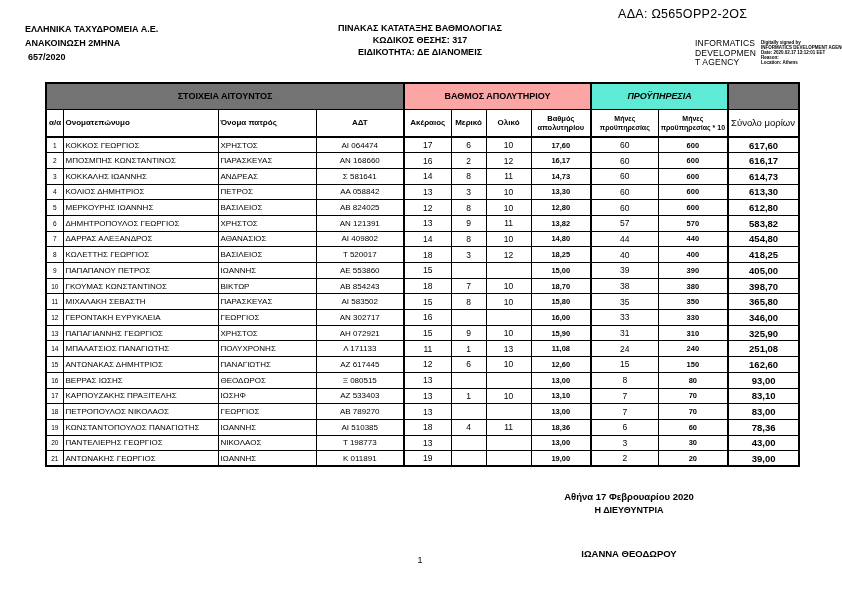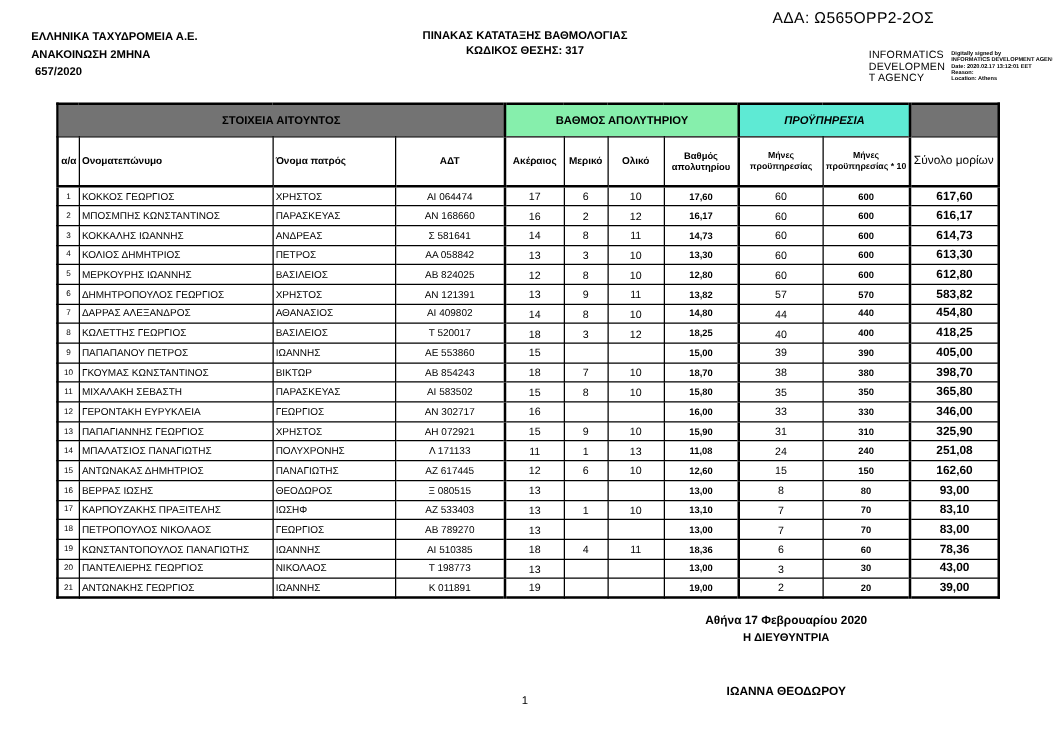--- a/index.html
+++ b/index.html
@@ -18,25 +18,25 @@
 
   
   .stamp{position:absolute;left:695px;top:39px;display:flex;gap:5px;}
   .stamp .agency{font-size:8.5px;line-height:9.5px;letter-spacing:.2px;white-space:nowrap;}
   .stamp .sig{font-size:4.5px;line-height:5px;font-weight:bold;width:88px;transform:translateY(1px);}
 
   
   table.rank{position:absolute;left:45px;top:82px;width:753px;border-collapse:collapse;table-layout:fixed;border:2px solid #000;}
   .rank th,.rank td{border:1px solid #000;padding:0 2px;overflow:hidden;white-space:nowrap;vertical-align:middle;}
   .rank thead tr.grp{height:26px;}
-  .rank thead tr.cols{height:40px;}
+  .rank thead tr.cols{height:28px;}
   .rank thead tr.cols th{border-bottom:2px solid #000;}
   .rank tbody tr{height:15.7px;}
   .g-silver{background:#737373;}
-  .g-white{background:#86efac;margin-top:17px;}
+  .g-white{background:#fca5a5;margin-top:17px;}
   .g-dark{background:#5eead4;font-style:italic;}
   .grp th{font-size:9px;font-weight:bold;text-align:center;}
   .cols th{font-size:8px;font-weight:bold;text-align:center;}
   .cols th.wrap{white-space:normal;line-height:9px;}
   .cols th.left{text-align:left;}
   .cols th.small{font-size:7px;}
   .cols th.grade-h{font-size:7.5px;}
   .cols th.total-h{font-size:9.5px;font-weight:normal;line-height:12px;}
   .bl2{border-left:2px solid #000 !important;}
 
@@ -64,20 +64,21 @@
 
   <div class="letterhead">
     <div>ΕΛΛΗΝΙΚΑ ΤΑΧΥΔΡΟΜΕΙΑ Α.Ε.</div>
     <div>ΑΝΑΚΟΙΝΩΣΗ 2ΜΗΝΑ</div>
     <div class="num">657/2020</div>
   </div>
 
   <div class="doc-title">
     <div>ΠΙΝΑΚΑΣ ΚΑΤΑΤΑΞΗΣ ΒΑΘΜΟΛΟΓΙΑΣ</div>
     <div>ΚΩΔΙΚΟΣ ΘΕΣΗΣ: 317</div>
+    <div>ΕΙΔΙΚΟΤΗΤΑ: ΔΕ ΔΙΑΝΟΜΕΙΣ</div>
   </div>
 
   <div class="ada">ΑΔΑ: Ω565ΟΡΡ2-2ΟΣ</div>
 
   <div class="stamp">
     <div class="agency">
       <div>INFORMATICS</div>
       <div>DEVELOPMEN</div>
       <div>T AGENCY</div>
     </div>

